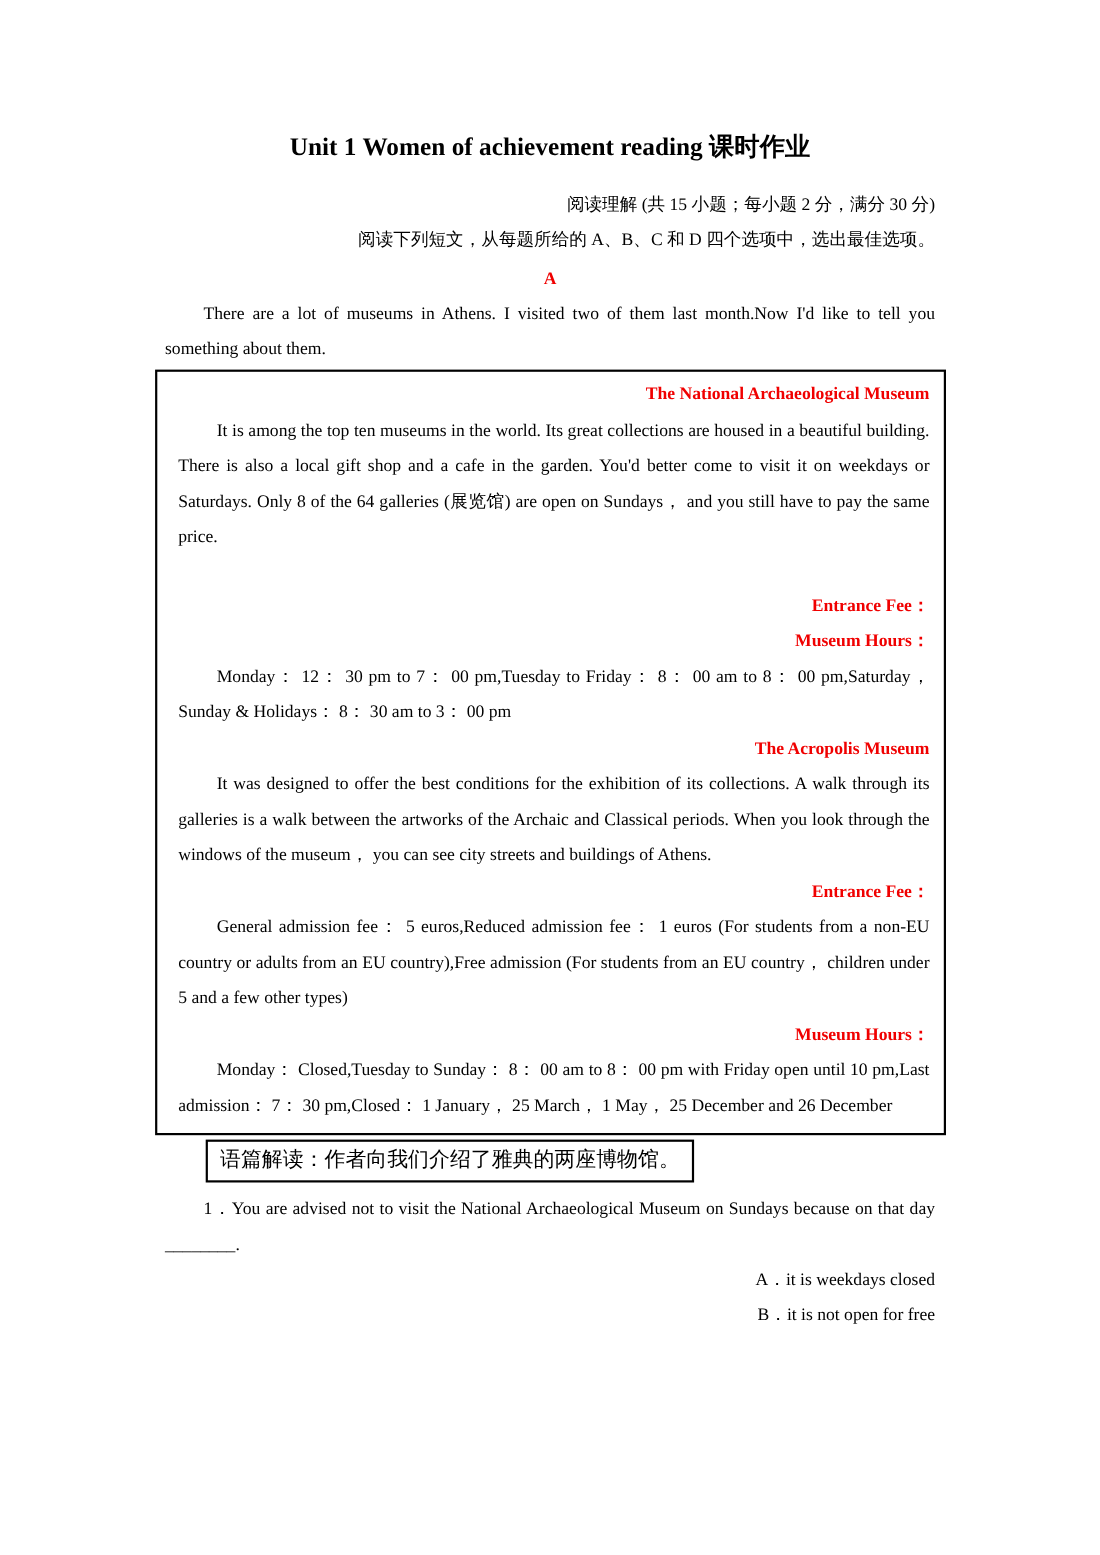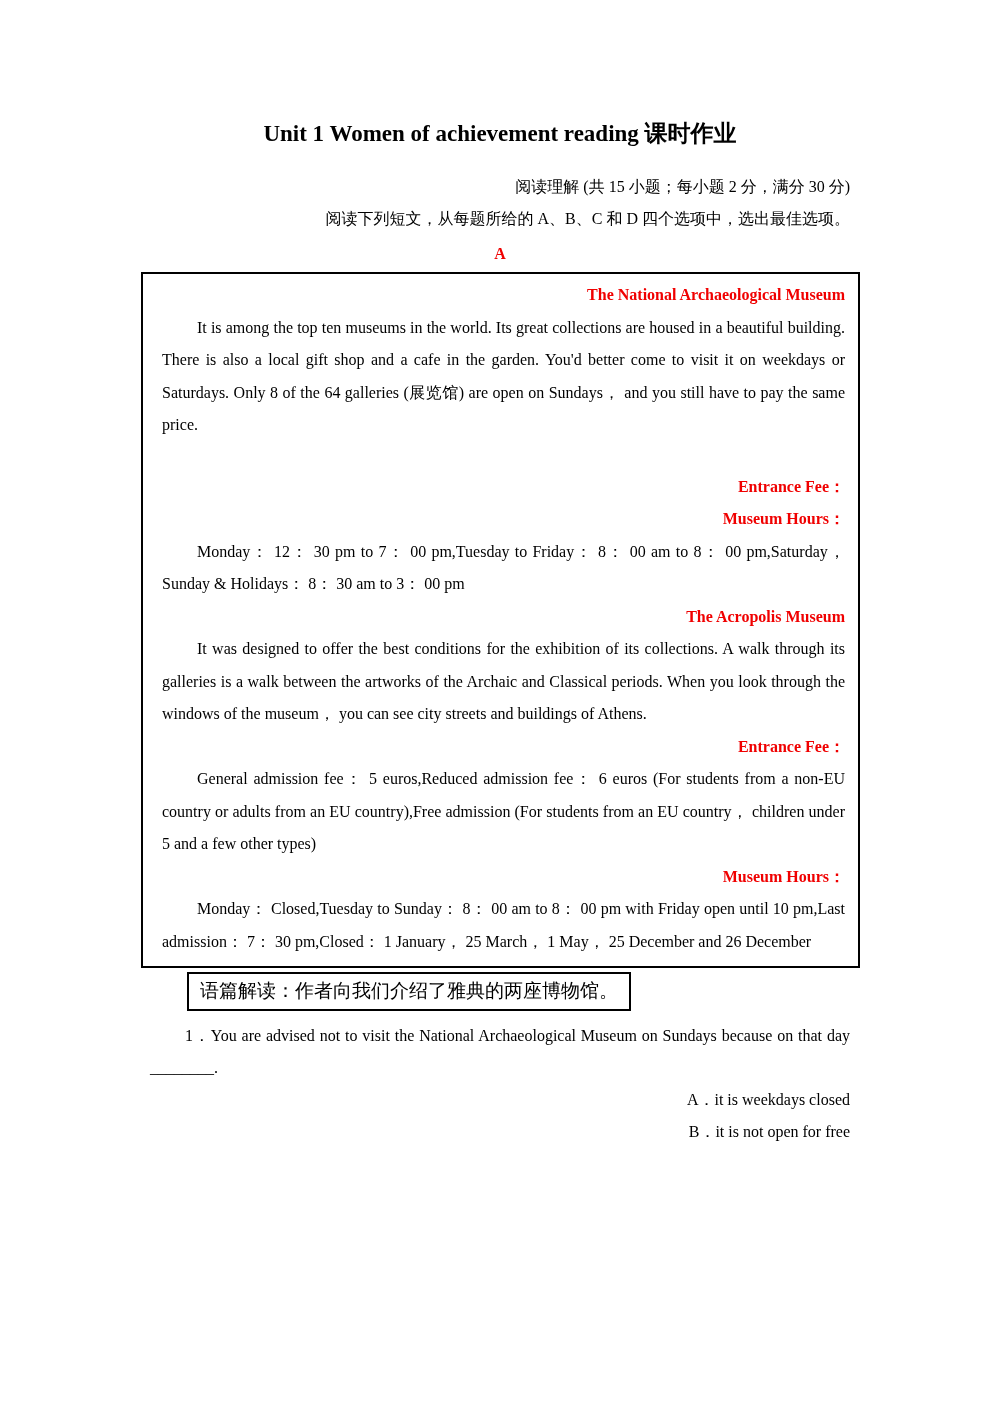--- a/index.html
+++ b/index.html
@@ -62,32 +62,33 @@
 
 <div class="page">
 
   <h1 class="doc-title">Unit 1 Women of achievement reading 课时作业</h1>
 
   <p class="bodytext">阅读理解 (共 15 小题；每小题 2 分，满分 30 分)</p>
   <p class="bodytext indent">阅读下列短文，从每题所给的 A、B、C 和 D 四个选项中，选出最佳选项。</p>
 
   <p class="section-label">A</p>
 
+  <p class="bodytext indent justify">There are a lot of museums in Athens. I visited two of them last month.Now I'd like to tell you something about them.</p>
 
   <div class="passage-box">
     <p class="red bold indent">The National Archaeological Museum</p>
     <p class="indent justify">It is among the top ten museums in the world. Its great collections are housed in a beautiful building. There is also a local gift shop and a cafe in the garden. You'd better come to visit it on weekdays or Saturdays. Only 8 of the 64 galleries (展览馆) are open on Sundays， and you still have to pay the same price.</p>
     <div class="gap"></div>
     <p class="red bold indent">Entrance Fee：</p>
     <p class="red bold indent">Museum Hours：</p>
     <p class="indent justify">Monday： 12： 30 pm to 7： 00 pm,Tuesday to Friday： 8： 00 am to 8： 00 pm,Saturday， Sunday &amp; Holidays： 8： 30 am to 3： 00 pm</p>
     <p class="red bold indent">The Acropolis Museum</p>
     <p class="indent justify">It was designed to offer the best conditions for the exhibition of its collections. A walk through its galleries is a walk between the artworks of the Archaic and Classical periods. When you look through the windows of the museum， you can see city streets and buildings of Athens.</p>
     <p class="red bold indent">Entrance Fee：</p>
-    <p class="indent justify">General admission fee： 5 euros,Reduced admission fee： 6 euros (For students from a non-EU country or adults from an EU country),Free admission (For students from an EU country， children under 5 and a few other types)</p>
+    <p class="indent justify">General admission fee： 5 euros,Reduced admission fee： 1 euros (For students from a non-EU country or adults from an EU country),Free admission (For students from an EU country， children under 5 and a few other types)</p>
     <p class="red bold indent">Museum Hours：</p>
     <p class="indent justify">Monday： Closed,Tuesday to Sunday： 8： 00 am to 8： 00 pm with Friday open until 10 pm,Last admission： 7： 30 pm,Closed： 1 January， 25 March， 1 May， 25 December and 26 December</p>
   </div>
 
   <div class="note-box">
     <span>语篇解读：作者向我们介绍了雅典的两座博物馆。</span>
   </div>
 
   <p class="bodytext indent justify question">1．You are advised not to visit the National Archaeological Museum on Sundays because on that day ________.</p>
 

